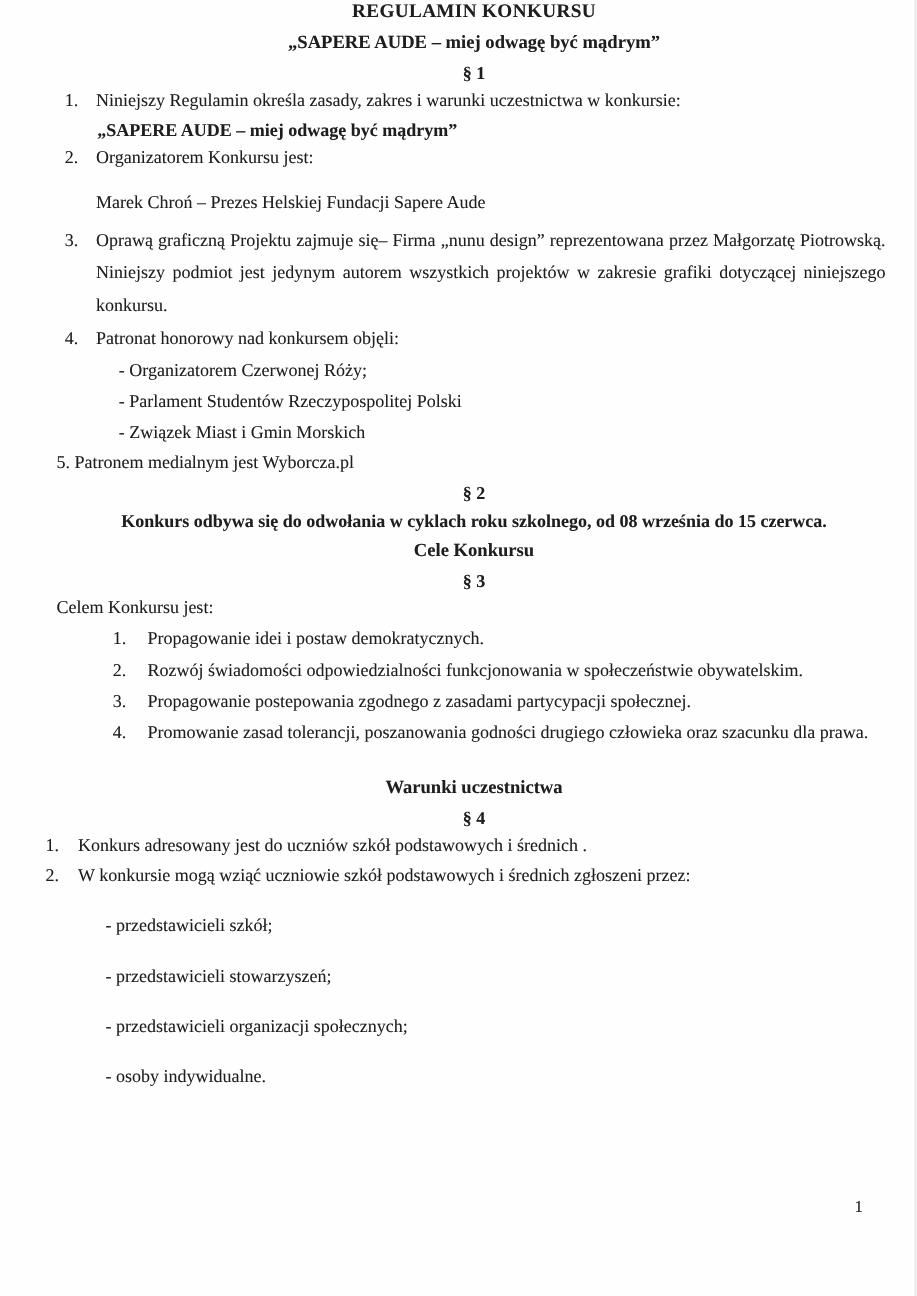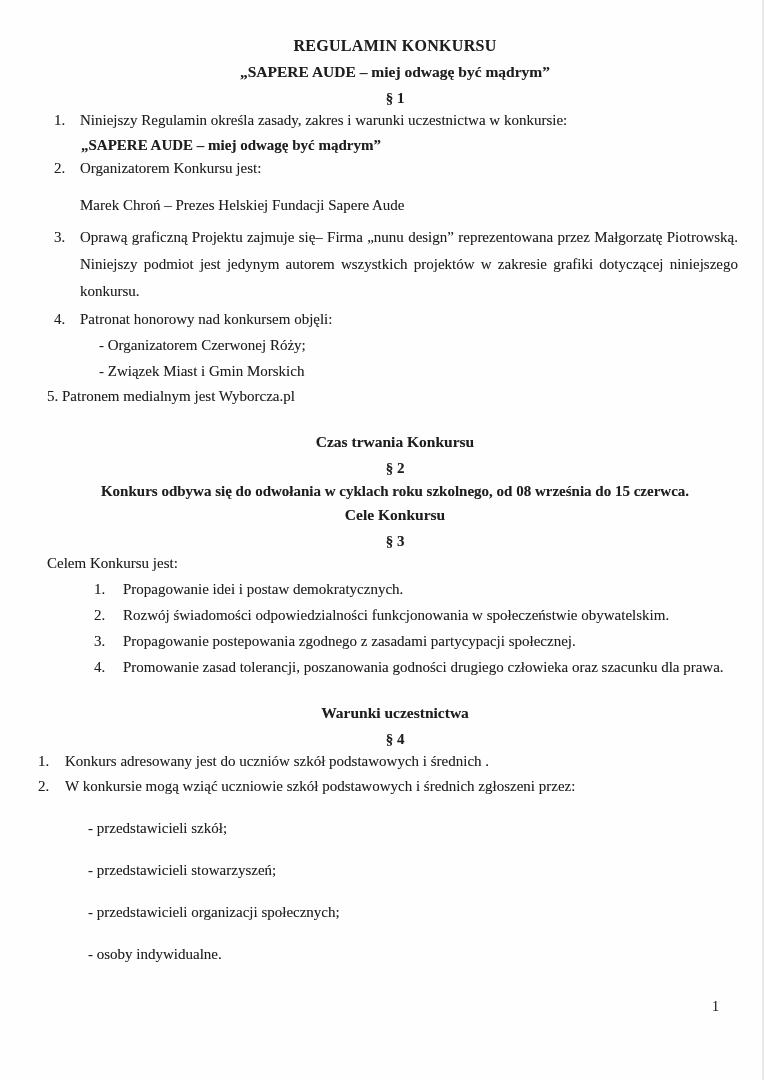--- a/index.html
+++ b/index.html
@@ -7,21 +7,20 @@
     position: relative;
     width: 764px;
     height: 1080px;
     background: #fefefe;
     font-family: "Liberation Serif", "DejaVu Serif", serif;
     font-size: 15px;
     color: #1e1e1e;
     text-shadow: 0 0 0.5px rgba(30,30,30,0.35);
     overflow: hidden;
     box-sizing: border-box;
-    padding-top: 36px;
   }
   .center { text-align: center; padding-left: 48px; padding-right: 22px; }
   .bold { font-weight: bold; }
   .title { font-size: 16px; letter-spacing: 0.3px; line-height: 20px; }
   .subtitle { font-size: 15.5px; margin-top: 6px; line-height: 20px; }
   .heading { font-size: 15.5px; line-height: 20px; }
   .mark { line-height: 20px; margin-top: 6px; }
   .mt-h1 { margin-top: 30px; }
   .mt-h2 { margin-top: 26px; }
   .mt2 { margin-top: 2px; }
@@ -80,24 +79,24 @@
   <div class="row l1 just mt9">
     <span class="num">3.</span>
     <span class="txt">Oprawą graficzną Projektu zajmuje się– Firma „nunu design” reprezentowana przez Małgorzatę Piotrowską. Niniejszy podmiot jest jedynym autorem wszystkich projektów w zakresie grafiki dotyczącej niniejszego konkursu.</span>
   </div>
 
   <div class="row l1 mt4">
     <span class="num">4.</span>
     <span class="txt">Patronat honorowy nad konkursem objęli:</span>
   </div>
   <div class="sub1 mt6">- Organizatorem Czerwonej Róży;</div>
+  <div class="sub1 mt6">- Parlament Studentów Rzeczypospolitej Polski</div>
   <div class="sub1 mt6">- Związek Miast i Gmin Morskich</div>
   <div class="item5 mt5">5. Patronem medialnym jest Wyborcza.pl</div>
 
-  <div class="heading center bold mt-h2">Czas trwania Konkursu</div>
   <div class="mark center bold">§ 2</div>
   <div class="duration-body center bold">Konkurs odbywa się do odwołania w cyklach roku szkolnego, od 08 września do 15 czerwca.</div>
 
   <div class="heading center bold mt4">Cele Konkursu</div>
   <div class="mark center bold">§ 3</div>
   <div class="intro">Celem Konkursu  jest:</div>
 
   <div class="row l3 mt6">
     <span class="num">1.</span>
     <span class="txt">Propagowanie idei i postaw demokratycznych.</span>

